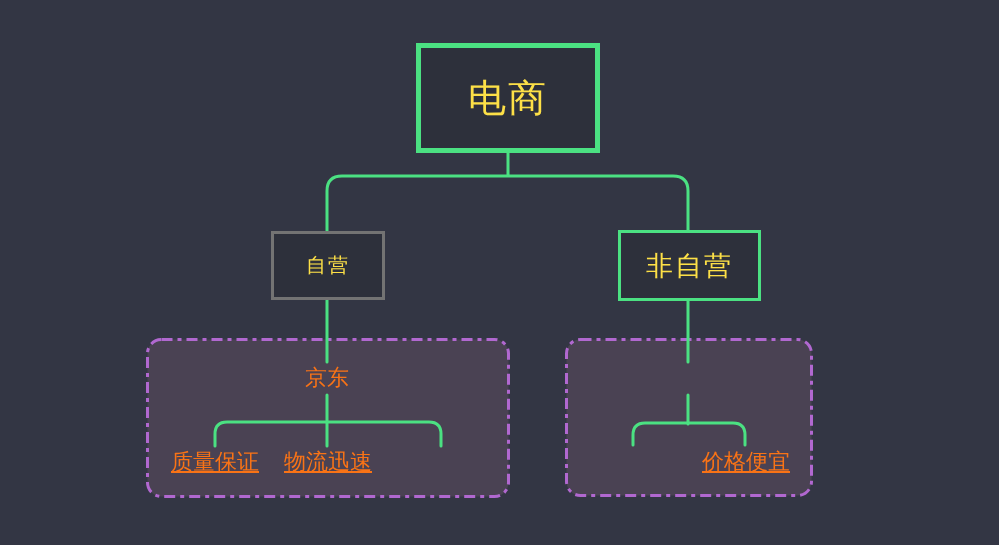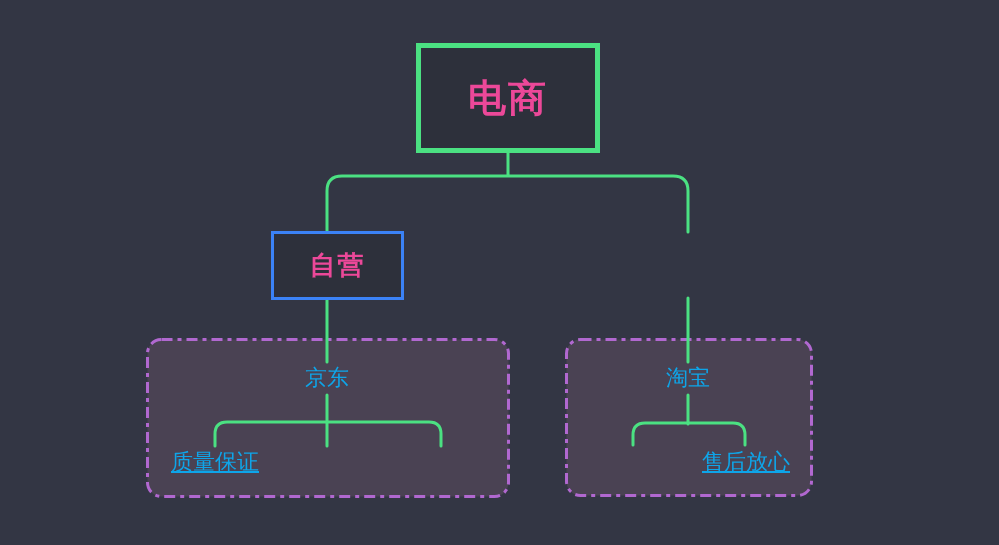--- a/index.html
+++ b/index.html
@@ -33,47 +33,47 @@
     stroke: #4be182;
     stroke-width: 3;
     stroke-linecap: round;
   }
   .node {
     position: absolute;
     box-sizing: border-box;
     display: flex;
     align-items: center;
     justify-content: center;
-    color: #ec4899;
+    color: #fde047;
     background: #2d303b;
-    font-weight: 700;
+    font-weight: 400;
     letter-spacing: 2px;
     cursor: pointer;
   }
   .node.root {
     left: 416px; top: 43px;
     width: 184px; height: 110px;
     border: 5px solid #4be182;
     font-size: 38px;
   }
   .node.branch-self {
     left: 271px; top: 231px;
-    width: 133px; height: 69px;
-    border: 3px solid #3b82f6;
-    font-size: 26px;
+    width: 114px; height: 69px;
+    border: 3px solid #737373;
+    font-size: 20px;
   }
   .node.branch-nonself {
     left: 618px; top: 230px;
     width: 143px; height: 71px;
     border: 3px solid #4be182;
     font-size: 27px;
   }
   .glabel {
     position: absolute;
-    color: #0ea5e9;
+    color: #f97316;
     font-size: 22px;
     line-height: 24px;
     text-align: center;
     white-space: nowrap;
     cursor: pointer;
   }
   .parent-label { top: 366px; width: 100px; }
   .leaf-label   { top: 450px; width: 110px; text-decoration: underline; }
 </style>
 </head>
@@ -89,20 +89,21 @@
     <path class="conn" d="M508 150 L508 176 M327 233 L327 191 Q327 176 342 176 L673 176 Q688 176 688 191 L688 232"></path>
     <path class="conn" d="M327 297 L327 362"></path>
     <path class="conn" d="M327 395 L327 446 M215 446 L215 434 Q215 422 227 422 L429 422 Q441 422 441 434 L441 446"></path>
     <path class="conn" d="M688 298 L688 362"></path>
     <path class="conn" d="M688 395 L688 424 M633 445 L633 435 Q633 423 645 423 L733 423 Q745 423 745 435 L745 445"></path>
   </svg>
 
   <div class="node root">电商</div>
 
   <div class="node branch-self">自营</div>
+  <div class="node branch-nonself">非自营</div>
 
   <div class="glabel parent-label" style="left:277px">京东</div>
   <div class="glabel leaf-label" style="left:160px">质量保证</div>
+  <div class="glabel leaf-label" style="left:273px">物流迅速</div>
 
-  <div class="glabel parent-label" style="left:638px">淘宝</div>
-  <div class="glabel leaf-label" style="left:691px">售后放心</div>
+  <div class="glabel leaf-label" style="left:691px">价格便宜</div>
 
 </div>
 
 </body></html>

